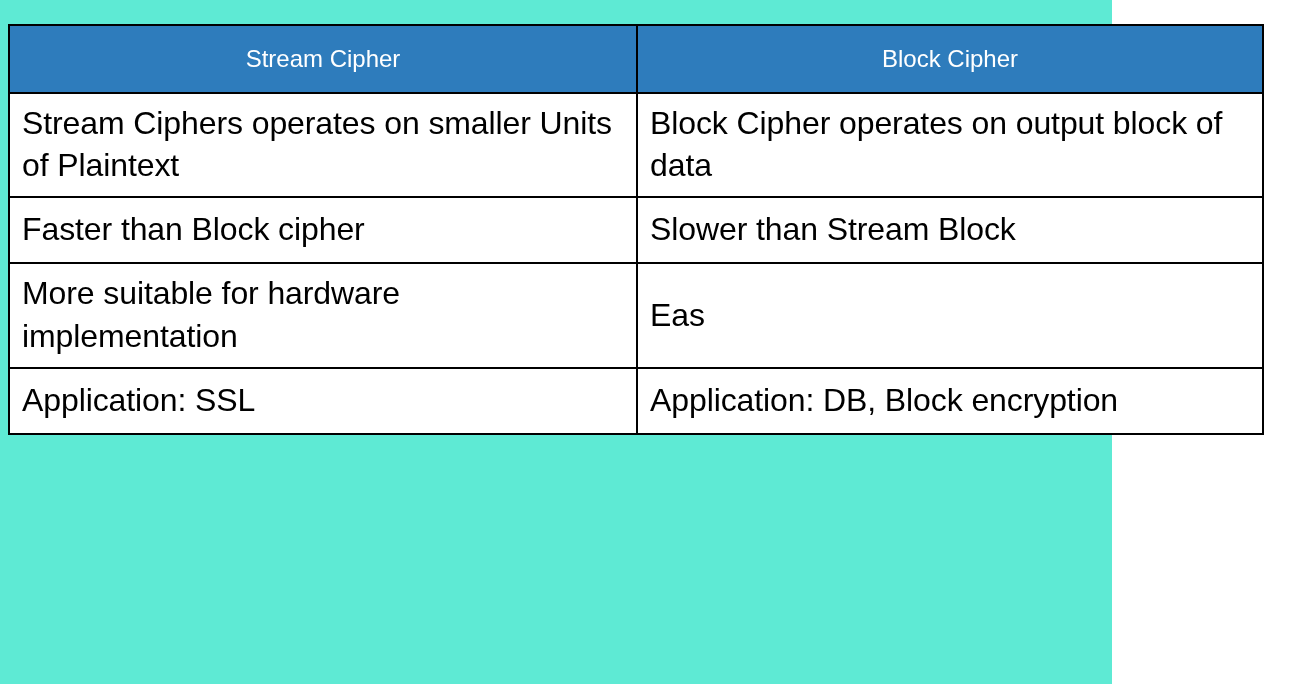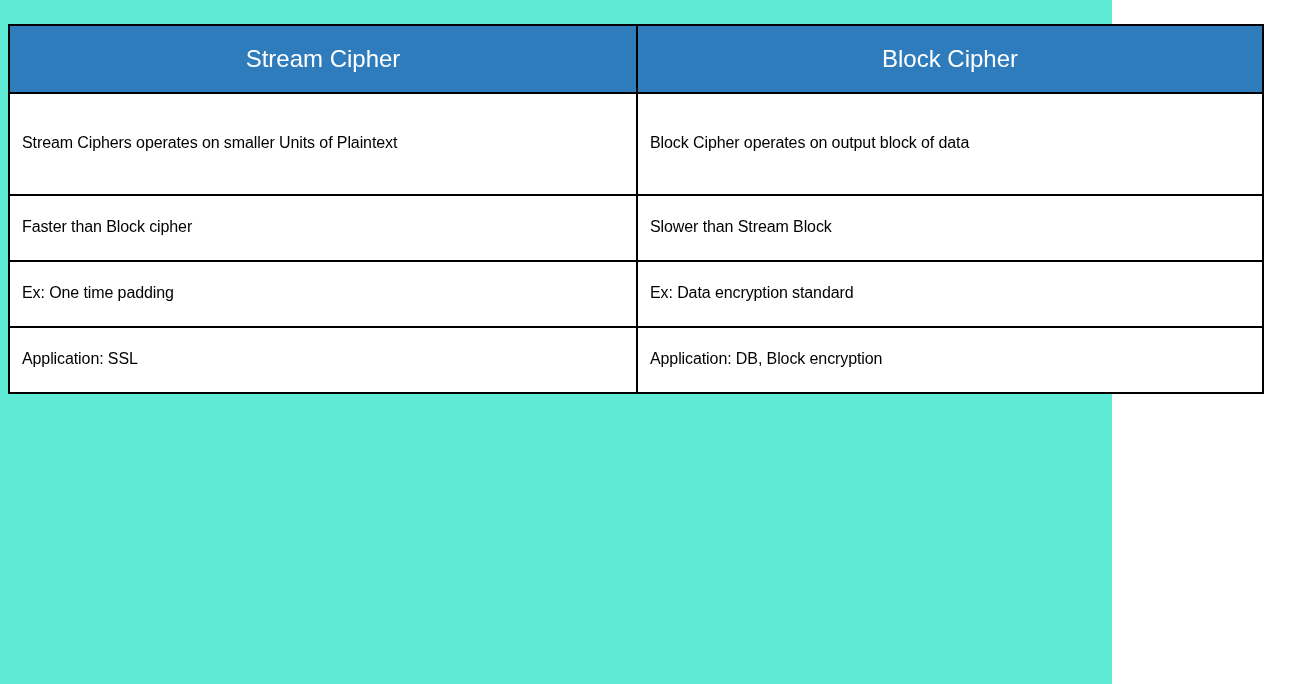--- a/index.html
+++ b/index.html
@@ -49,21 +49,21 @@
     font-size: 24px;
     font-weight: normal;
     text-align: center;
     height: 68px;
     padding: 0 10px;
     line-height: 1.2;
   }
 
   .comparison-table tbody td {
     color: #000000;
-    font-size: 16px;
+    font-size: 32px;
     font-weight: normal;
     text-align: left;
     padding: 8px 12px 10px 12px;
     line-height: 1.32;
     letter-spacing: -0.1px;
   }
 
   .row-tall td    { height: 102px; }
   .row-short td   { height: 66px;  }
   .row-tallest td { height: 138px; }
@@ -93,25 +93,25 @@
         <td>Block Cipher operates on output block of data</td>
       </tr>
 
       <tr class="row-short">
         <td>Faster than Block cipher</td>
         <td>Slower than Stream Block</td>
       </tr>
 
 
 
+      <tr class="row-short">
+        <td>More suitable for hardware implementation</td>
+        <td>Eas</td>
+      </tr>
 
-      <tr class="row-short">
-        <td>Ex: One time padding</td>
-        <td>Ex: Data encryption standard</td>
-      </tr>
 
       <tr class="row-short">
         <td>Application: SSL</td>
         <td>Application: DB, Block encryption</td>
       </tr>
 
     </tbody>
   </table>
 
 </div>

